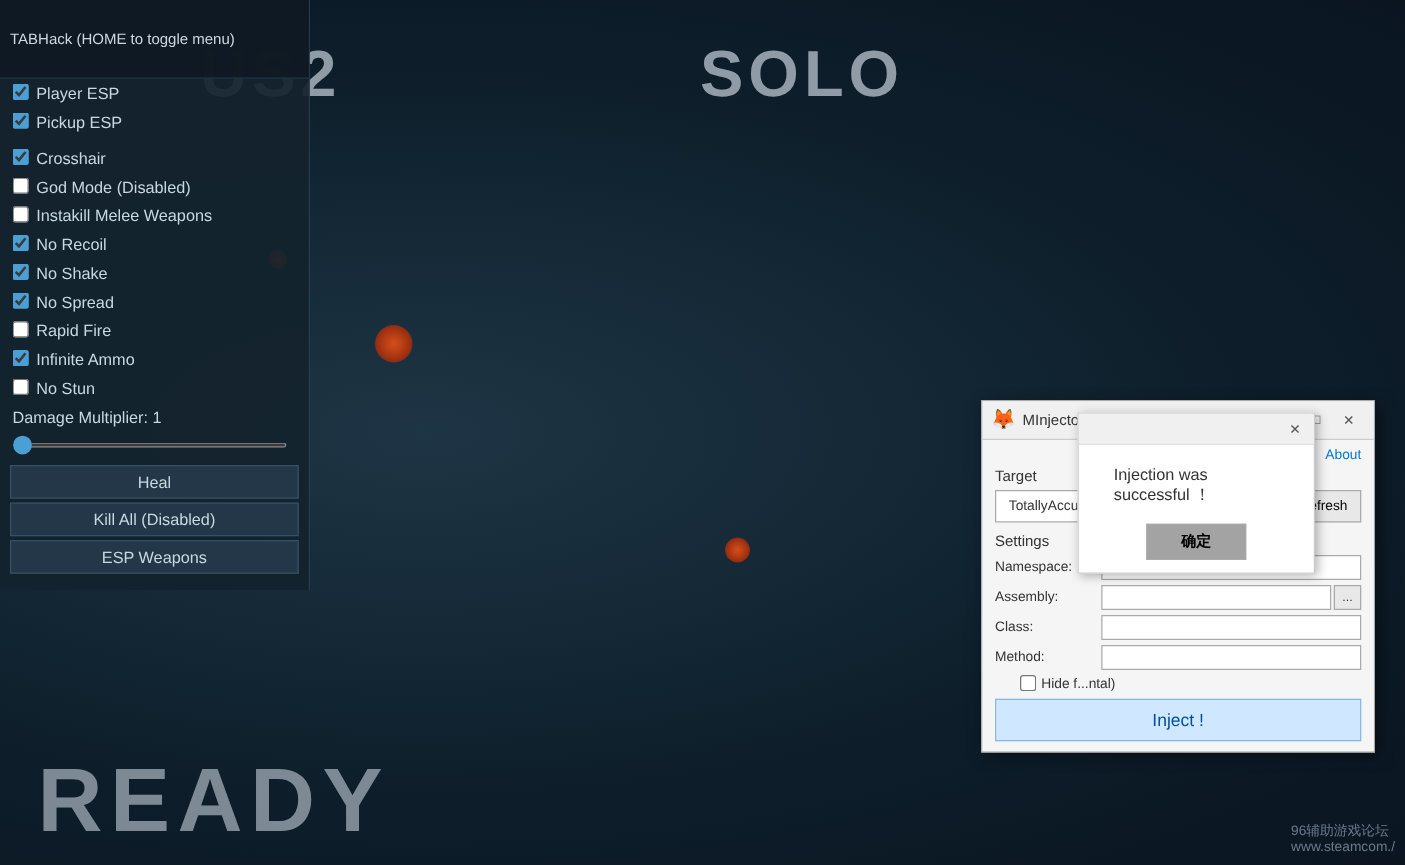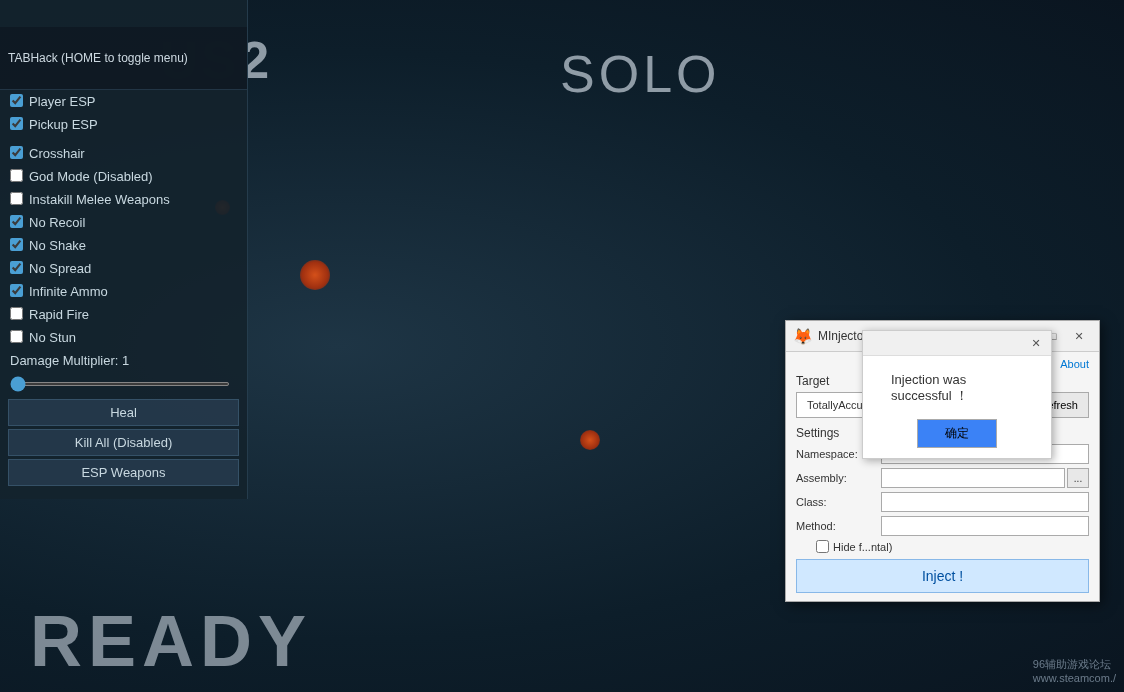--- a/index.html
+++ b/index.html
@@ -25,24 +25,24 @@
       top: 30px;
       left: 160px;
       font-size: 52px;
       font-weight: bold;
       color: rgba(200,210,220,0.7);
       letter-spacing: 4px;
     }
 
     .game-text-solo {
       position: absolute;
-      top: 44px;
+      top: 30px;
       left: 560px;
       font-size: 52px;
-      font-weight: normal;
+      font-weight: bold;
       color: rgba(200,210,220,0.7);
       letter-spacing: 4px;
     }
 
     .game-text-ready {
       position: absolute;
       bottom: 10px;
       left: 30px;
       font-size: 72px;
       font-weight: bold;
@@ -89,21 +89,20 @@
       border-right: 1px solid rgba(80,120,150,0.3);
       padding-bottom: 10px;
     }
 
     .hack-title {
       background: rgba(15,25,35,0.95);
       color: #ccd8e0;
       font-size: 12px;
       padding: 24px 8px;
       border-bottom: 1px solid rgba(80,120,150,0.3);
-      margin-top: 27px;
     }
 
     .hack-item {
       display: flex;
       padding: 4px 10px;
       color: #c8d8e0;
       font-size: 13px;
       cursor: pointer;
     }
 
@@ -361,25 +360,26 @@
       font-size: 13px;
       color: #333;
       margin-bottom: 14px;
     }
 
     .ok-btn {
       display: block;
       width: 80px;
       margin: 0 auto;
       padding: 5px 8px;
-      background: #3b82f6;
+      background: #a3a3a3;
       border: 1px solid #aaa;
       font-size: 12px;
       text-align: center;
       cursor: pointer;
+      font-weight: bold;
     }
   </style>
 </head>
 <body>
 
 <div class="game-bg"></div>
 <div class="game-text-us2">US2</div>
 <div class="game-text-solo">SOLO</div>
 <div class="game-text-ready">READY</div>
 <div class="blob1"></div>
@@ -418,26 +418,26 @@
       </div>
       <div class="hack-item">
         <input type="checkbox" checked="" style="">
         <span>No Shake</span>
       </div>
       <div class="hack-item">
         <input type="checkbox" checked="" style="">
         <span>No Spread</span>
       </div>
       <div class="hack-item">
-        <input type="checkbox" checked="" style="">
-        <span>Infinite Ammo</span>
-      </div>
-      <div class="hack-item">
         <input type="checkbox" style="">
         <span>Rapid Fire</span>
+      </div>
+      <div class="hack-item">
+        <input type="checkbox" checked="" style="">
+        <span>Infinite Ammo</span>
       </div>
       <div class="hack-item">
         <input type="checkbox" style="">
         <span>No Stun</span>
       </div>
     </div>
 
   <div class="damage-label">Damage Multiplier: 1</div>
   <div class="slider-container">
     <input type="range" min="1" max="10" value="1" style="">

